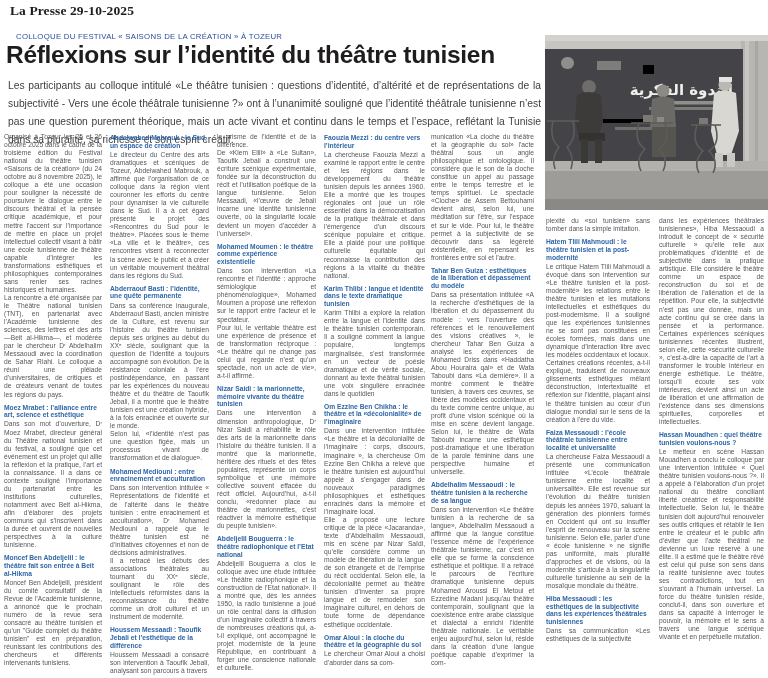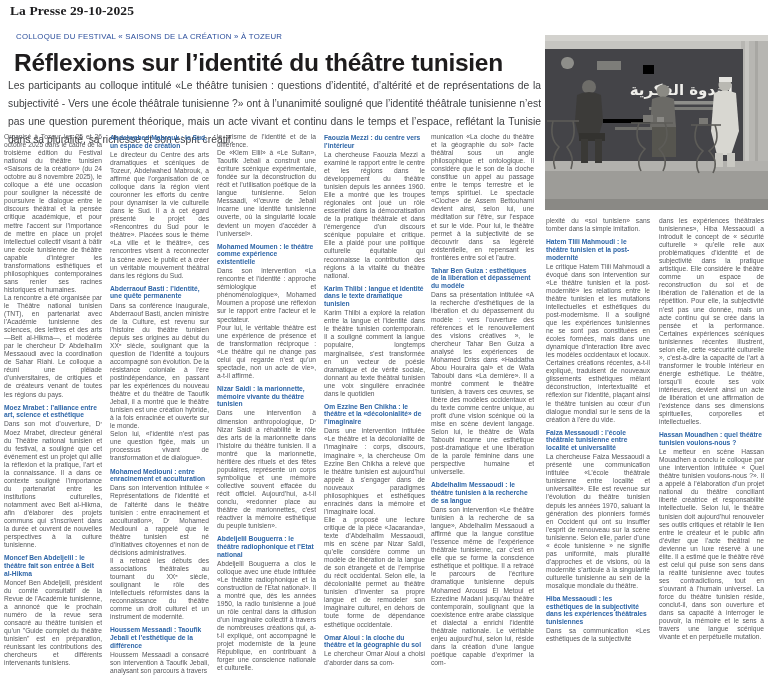--- a/index.html
+++ b/index.html
@@ -46,21 +46,21 @@
   .photo{
     position:absolute;left:545px;top:35px;width:223px;height:175px;
     background:#c9c8c4;overflow:hidden;
   }
 </style>
 </head>
 <body>
 
 <div class="masthead">La Presse 29-10-2025</div>
 <div class="kicker">COLLOQUE DU FESTIVAL « SAISONS DE LA CRÉATION » À TOZEUR</div>
-<h1 class="headline" style="margin:8px;">Réflexions sur l’identité du théâtre tunisien</h1>
+<h1 class="headline" style="margin:0;">Réflexions sur l’identité du théâtre tunisien</h1>
 <div class="lead">Les participants au colloque intitulé «Le théâtre tunisien : questions d’identité, d’altérité et de représentations de la subjectivité - Vers une école théâtrale tunisienne ?» ont à l’unanimité souligné que l’identité théâtrale tunisienne n’est pas une question purement théorique, mais un acte vivant et continu dans le temps et l’espace, reflétant la Tunisie dans sa pluralité, sa richesse et son esprit créatif.</div>
 
 <div class="photo">
   <svg width="223" height="175" viewBox="0 0 223 175" xmlns="http://www.w3.org/2000/svg">
 
     <rect x="0" y="0" width="223" height="18" fill="#c6c5c1"></rect>
     <rect x="0" y="0" width="223" height="6" fill="#d3d2ce"></rect>
 
     <rect x="196" y="6" width="27" height="150" fill="#b7b6b2"></rect>
     <rect x="200" y="6" width="4" height="150" fill="#c7c6c2"></rect>

